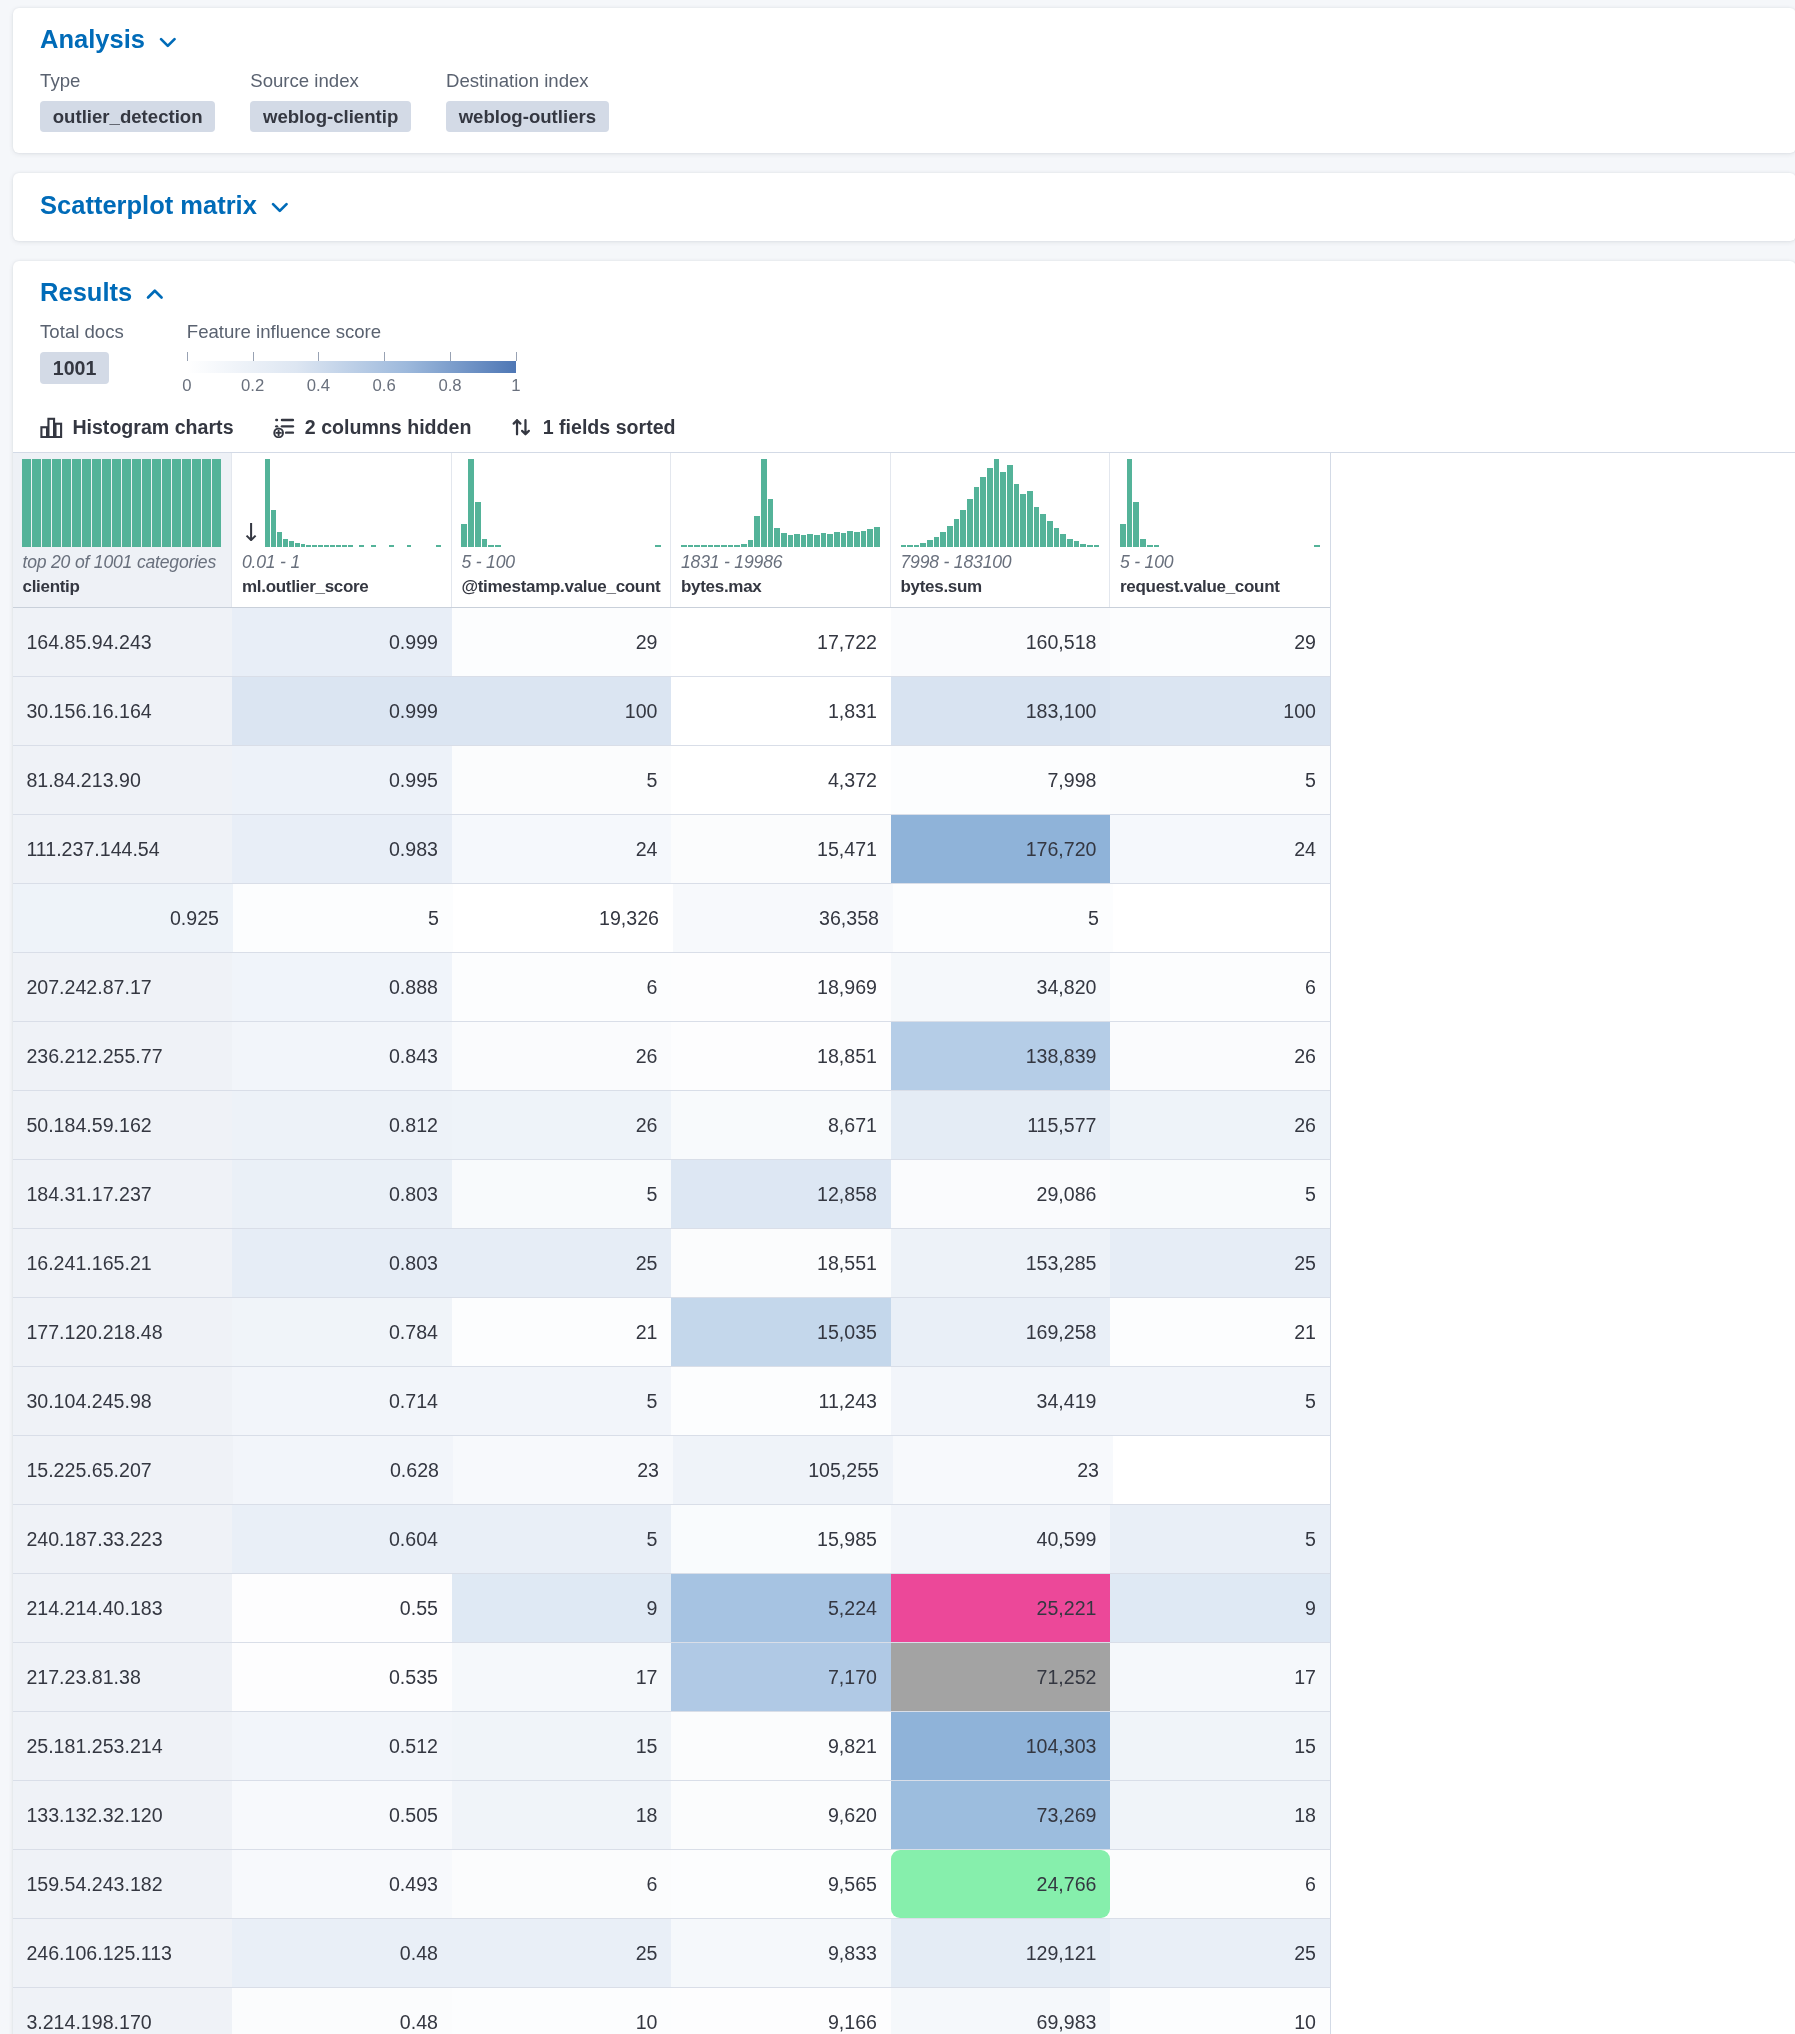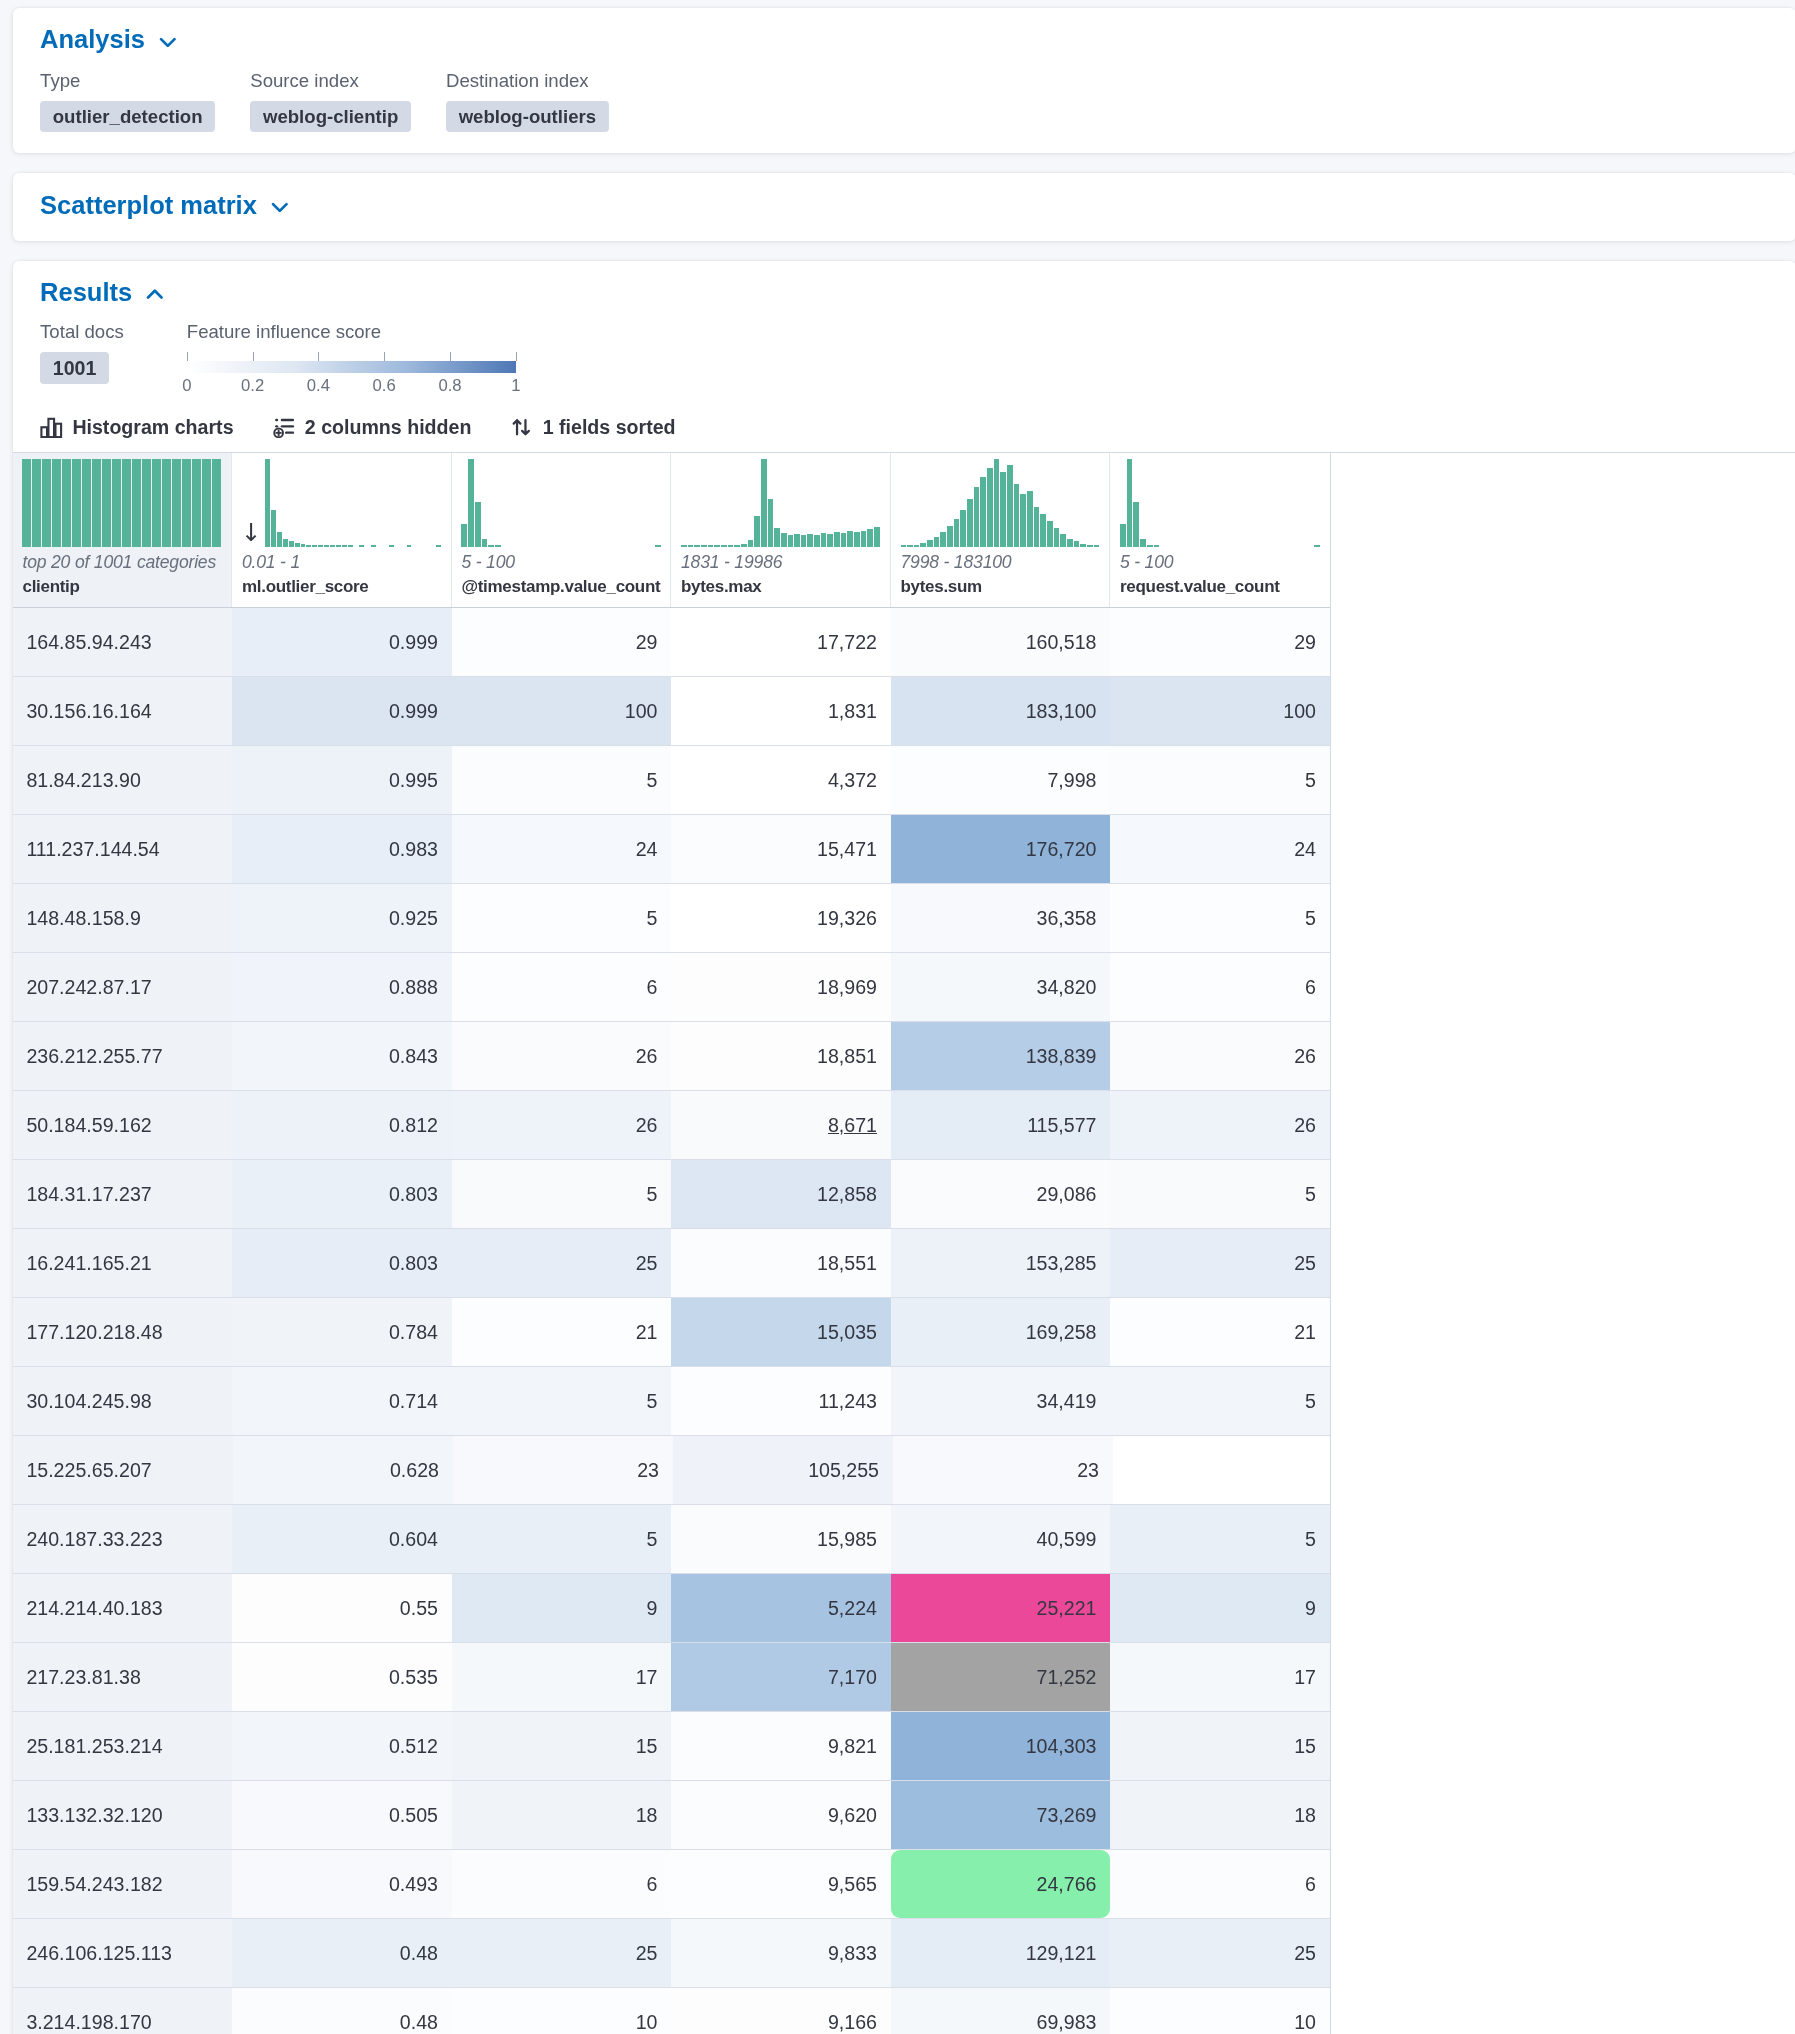--- a/index.html
+++ b/index.html
@@ -418,21 +418,20 @@
             </div>
             <div class="grid-row">
               <div class="cell cell-left" style="background: rgb(239, 242, 247);">111.237.144.54</div>
               <div class="cell cell-num" style="background: rgb(232, 238, 247);">0.983</div>
               <div class="cell cell-num" style="background: rgb(245, 248, 252);">24</div>
               <div class="cell cell-num" style="background: rgb(251, 252, 253);">15,471</div>
               <div class="cell cell-num" style="background: rgb(143, 179, 217);">176,720</div>
               <div class="cell cell-num" style="background: rgb(245, 248, 252);">24</div>
             </div>
             <div class="grid-row">
-              <div class="cell cell-left" style="background: rgb(239, 242, 247);">148.48.158.9</div>
               <div class="cell cell-num" style="background: rgb(238, 243, 249);">0.925</div>
               <div class="cell cell-num" style="background: rgb(252, 253, 254);">5</div>
               <div class="cell cell-num" style="background: rgb(255, 255, 255);">19,326</div>
               <div class="cell cell-num" style="background: rgb(247, 249, 252);">36,358</div>
               <div class="cell cell-num" style="background: rgb(252, 253, 254);">5</div>
             </div>
             <div class="grid-row">
               <div class="cell cell-left" style="background: rgb(239, 242, 247);">207.242.87.17</div>
               <div class="cell cell-num" style="background: rgb(240, 244, 250);">0.888</div>
               <div class="cell cell-num" style="background: rgb(252, 253, 254);">6</div>
@@ -445,21 +444,21 @@
               <div class="cell cell-num" style="background: rgb(242, 245, 250);">0.843</div>
               <div class="cell cell-num" style="background: rgb(250, 251, 253);">26</div>
               <div class="cell cell-num" style="background: rgb(253, 253, 254);">18,851</div>
               <div class="cell cell-num" style="background: rgb(181, 205, 231);">138,839</div>
               <div class="cell cell-num" style="background: rgb(250, 251, 253);">26</div>
             </div>
             <div class="grid-row">
               <div class="cell cell-left" style="background: rgb(239, 242, 247);">50.184.59.162</div>
               <div class="cell cell-num" style="background: rgb(237, 242, 248);">0.812</div>
               <div class="cell cell-num" style="background: rgb(238, 243, 249);">26</div>
-              <div class="cell cell-num" style="background: rgb(248, 250, 252); text-decoration: underline;">8,671</div>
+              <div class="cell cell-num" style="background: rgb(248, 250, 252);">8,671</div>
               <div class="cell cell-num" style="background: rgb(228, 236, 245);">115,577</div>
               <div class="cell cell-num" style="background: rgb(238, 243, 249);">26</div>
             </div>
             <div class="grid-row">
               <div class="cell cell-left" style="background: rgb(239, 242, 247);">184.31.17.237</div>
               <div class="cell cell-num" style="background: rgb(234, 240, 247);">0.803</div>
               <div class="cell cell-num" style="background: rgb(248, 250, 252);">5</div>
               <div class="cell cell-num" style="background: rgb(221, 231, 243);">12,858</div>
               <div class="cell cell-num" style="background: rgb(250, 251, 253);">29,086</div>
               <div class="cell cell-num" style="background: rgb(248, 250, 252);">5</div>

